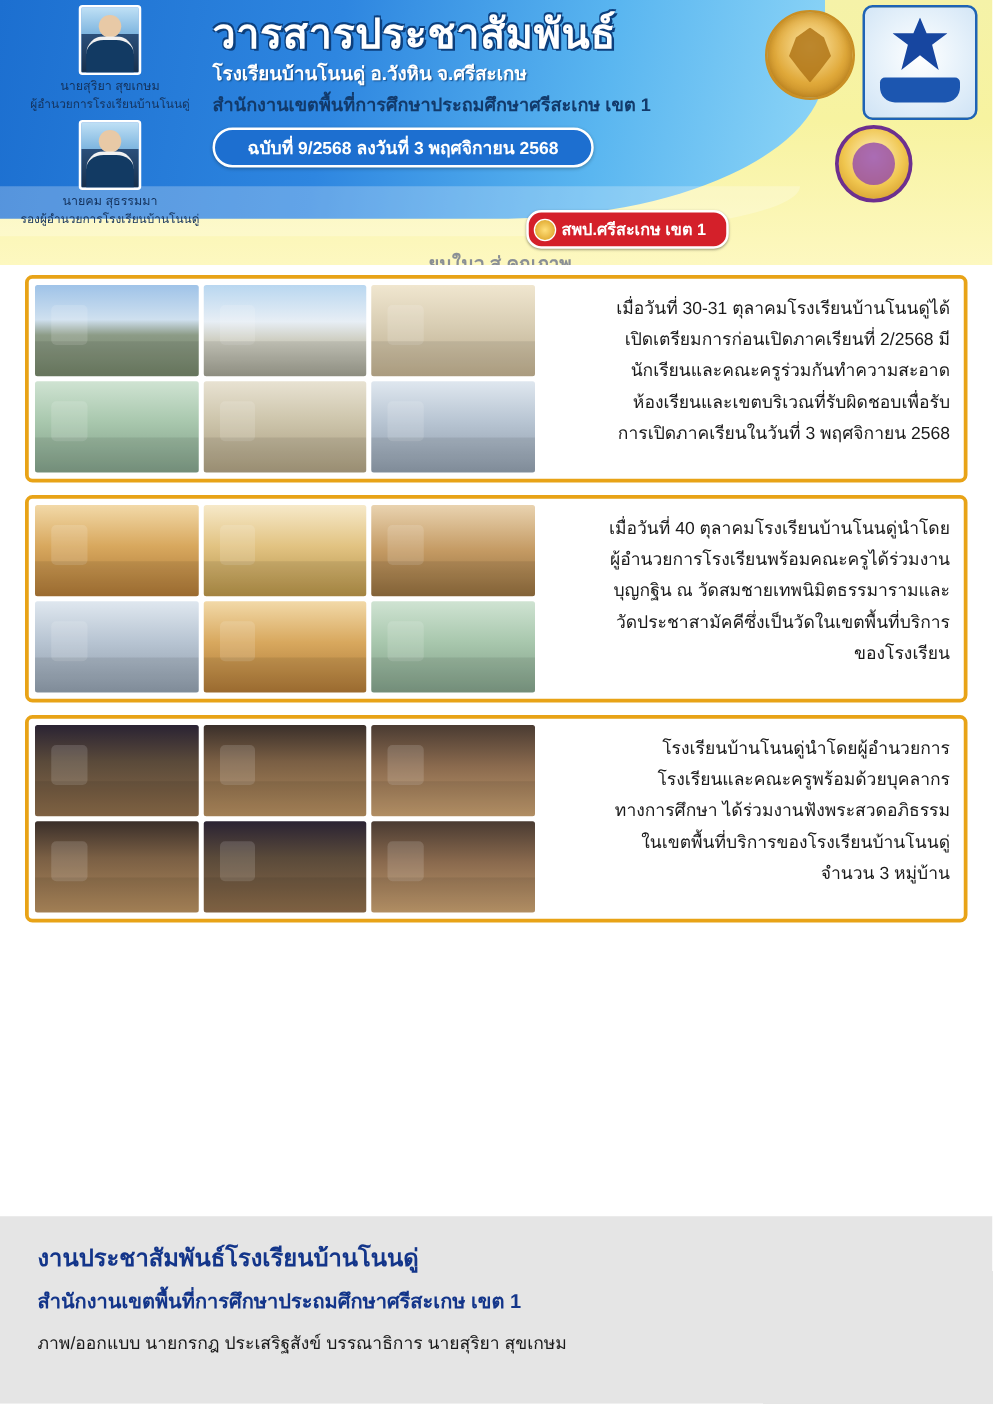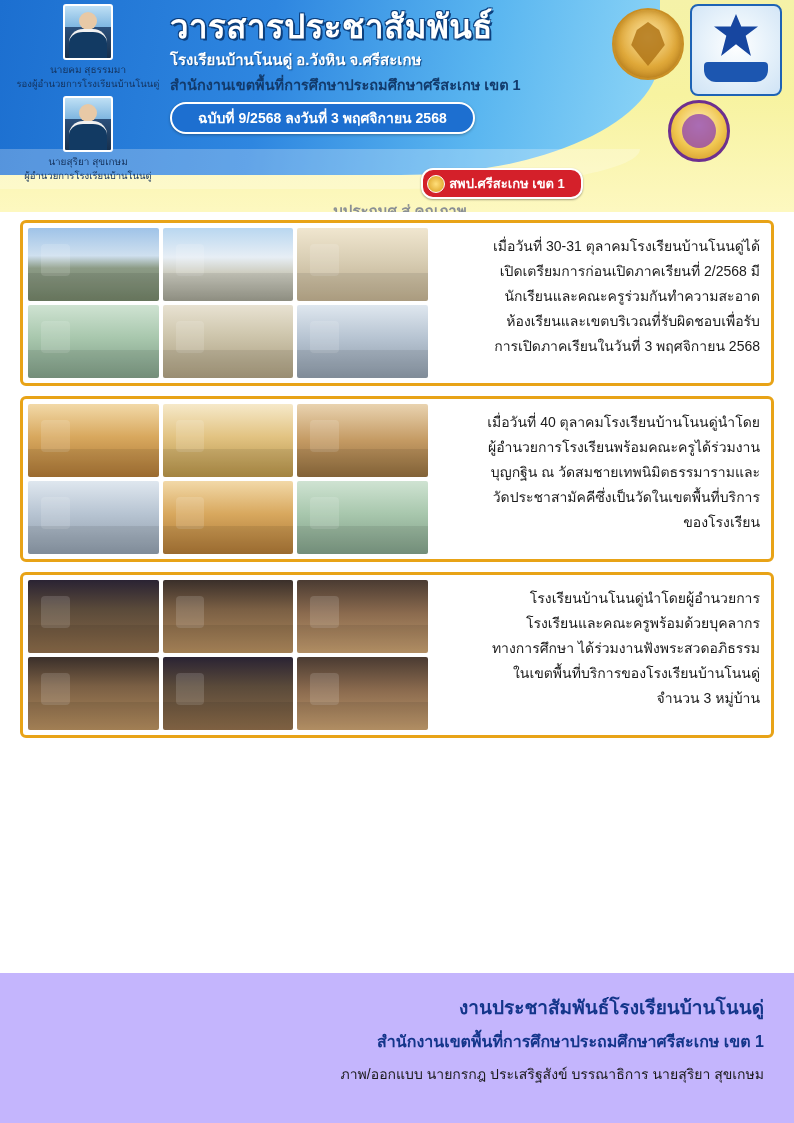--- a/index.html
+++ b/index.html
@@ -303,23 +303,23 @@
     border-radius: 4px;
     background: rgba(255,255,255,0.14);
   }
 
   
   .footer {
     position: absolute;
     left: 0; bottom: 0;
     width: 794px;
     height: 150px;
-    background: #c4b5fd;
+    background: #e5e5e5;
     padding: 18px 30px 0 30px;
-    text-align: right;
+    text-align: left;
   }
   .f1 {
     font-size: 19px;
     font-weight: bold;
     color: #13358a;
     line-height: 34px;
   }
   .f2 {
     font-size: 16px;
     font-weight: bold;
@@ -332,46 +332,46 @@
     line-height: 30px;
   }
 </style>
 </head>
 <body>
 
 <div class="header">
   <div class="header-blue-swoosh"></div>
 
   <div class="header-left">
+    <div class="person-block">
+      <div class="portrait"></div>
+      <div class="portrait-name">นายสุริยา  สุขเกษม</div>
+      <div class="portrait-role">ผู้อำนวยการโรงเรียนบ้านโนนดู่</div>
+    </div>
     <div class="person-block">
       <div class="portrait"></div>
       <div class="portrait-name">นายคม  สุธรรมมา</div>
       <div class="portrait-role">รองผู้อำนวยการโรงเรียนบ้านโนนดู่</div>
     </div>
-    <div class="person-block">
-      <div class="portrait"></div>
-      <div class="portrait-name">นายสุริยา  สุขเกษม</div>
-      <div class="portrait-role">ผู้อำนวยการโรงเรียนบ้านโนนดู่</div>
-    </div>
   </div>
 
   <div class="header-center">
     <div class="masthead">วารสารประชาสัมพันธ์</div>
     <div class="sub1">โรงเรียนบ้านโนนดู่ อ.วังหิน จ.ศรีสะเกษ</div>
     <div class="sub2">สำนักงานเขตพื้นที่การศึกษาประถมศึกษาศรีสะเกษ เขต 1</div>
     <div class="issue-pill">ฉบับที่ 9/2568 ลงวันที่ 3 พฤศจิกายน  2568</div>
   </div>
 
   <div class="seal seal-garuda"></div>
   <div class="seal seal-school"></div>
   <div class="seal seal-area"></div>
 
   <div class="banner-row">
     <div class="spm-badge">สพป.ศรีสะเกษ เขต 1</div>
-    <div class="motto-gray">บประถมศ สู่ คุณภาพ</div>
+    <div class="motto-gray">ยนในว สู่ คุณภาพ</div>
     <div class="motto-green">วิถีใหม่ หัวใจคุณธรรม</div>
   </div>
 </div>
 
 <div class="content">
 
   <div class="news-card">
     <div class="photo-grid">
       <div class="photo p-a"></div>
       <div class="photo p-b"></div>

